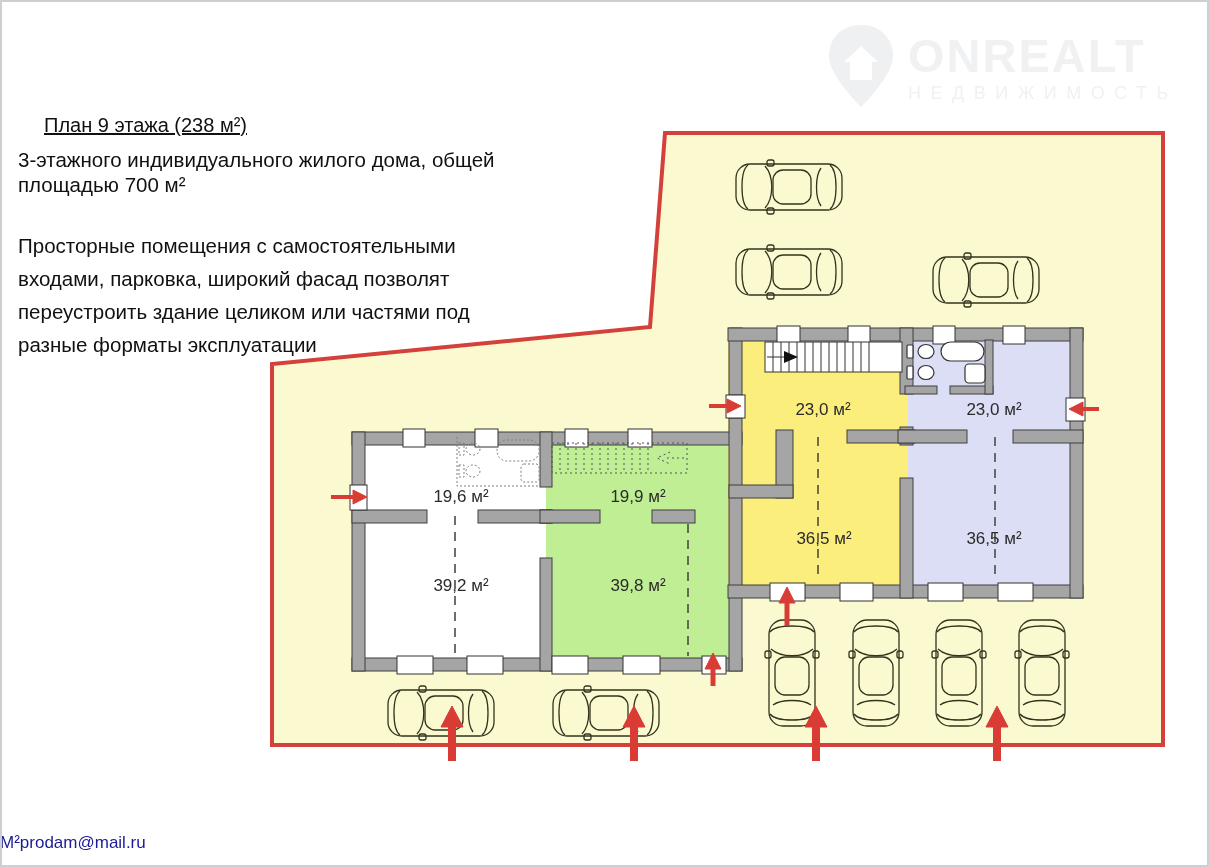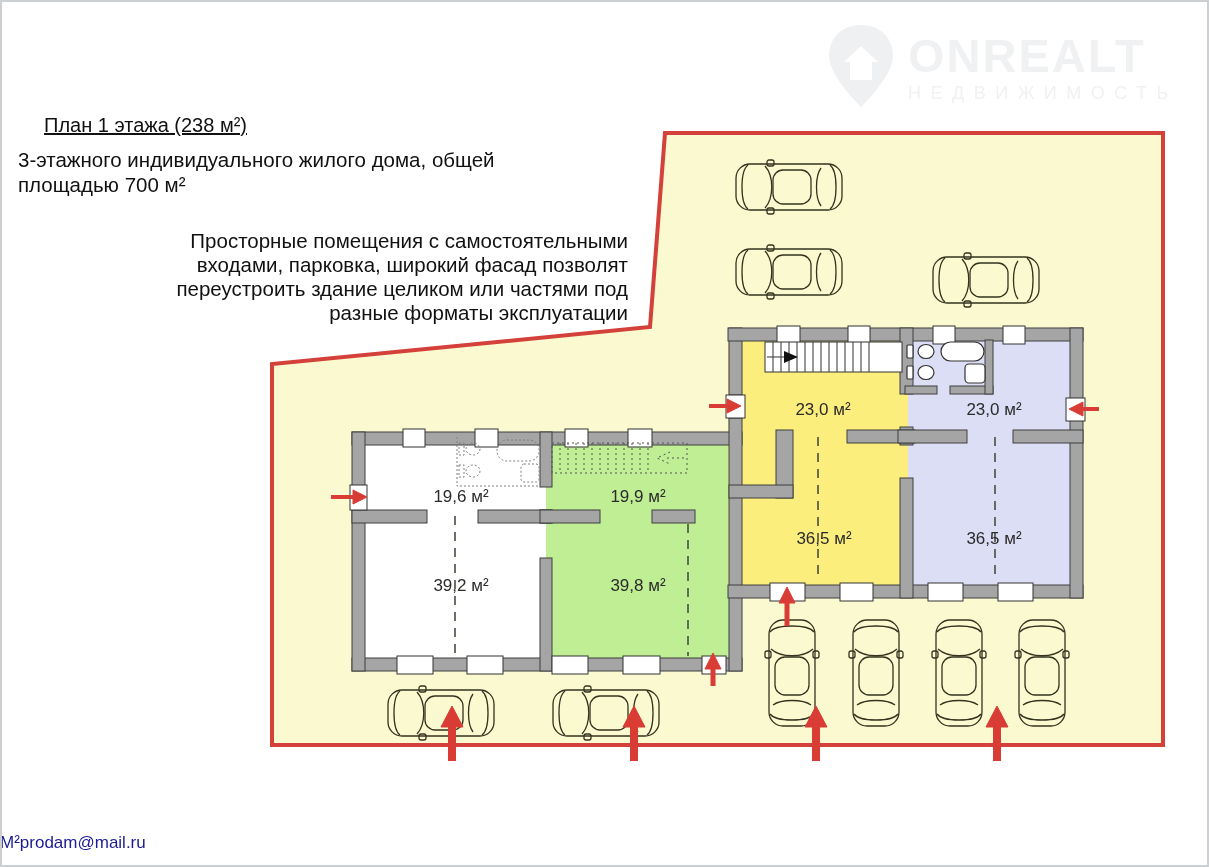--- a/index.html
+++ b/index.html
@@ -11,21 +11,21 @@
   
   .watermark{position:absolute;left:824px;top:22px;width:370px;height:92px;display:flex;align-items:center;z-index:1;}
   .wm-pin{flex:0 0 auto;margin-right:10px;}
   .wm-text{display:flex;flex-direction:column;}
   .wm-brand{font-size:47px;font-weight:bold;letter-spacing:2px;color:#f0f1f2;line-height:1;}
   .wm-tag{font-size:18px;letter-spacing:9.5px;color:#f0f1f2;margin-top:4px;}
   
   .hdr{position:absolute;z-index:10;color:#111;}
   .page-title{left:44px;top:114px;font-size:20px;text-decoration:underline;}
   .page-sub{left:18px;top:147px;font-size:20.5px;line-height:25px;white-space:pre-line;width:620px;}
-  .page-desc{left:8px;top:229px;font-size:20.5px;line-height:24px;white-space:pre-line;width:620px;text-align:right;}
+  .page-desc{left:18px;top:229px;font-size:20.5px;line-height:33px;white-space:pre-line;width:620px;}
   
   .email{position:absolute;left:0;top:833px;width:100%;text-align:left;
          font-size:17px;color:#1b1b96;z-index:10;}
   
   svg.plan{position:absolute;left:0;top:0;z-index:5;}
   .walls rect{stroke:#3f3f3f;stroke-width:1;}
   .openings rect{fill:#ffffff;stroke:#333;stroke-width:1;}
   .stairs-solid rect{fill:#ffffff;stroke:#333;stroke-width:1;}
   .stairs-solid line{stroke:#333;stroke-width:1;}
   .stairs-dotted *{stroke:#555;stroke-width:1;fill:none;stroke-dasharray:2,3;}
@@ -49,21 +49,21 @@
       <path d="M37,3 C18,3 5,16 5,34 C5,54 37,85 37,85 C37,85 69,54 69,34 C69,16 56,3 37,3 Z" fill="#eff0f1"></path>
       <path d="M20,40 L37,24 L54,40 L48,40 L48,58 L26,58 L26,40 Z M33,58 L33,47 L41,47 L41,58 Z" fill="#ffffff"></path>
     </svg>
   </span>
   <span class="wm-text">
     <span class="wm-brand">ONREALT</span>
     <span class="wm-tag">НЕДВИЖИМОСТЬ</span>
   </span>
 </div>
 
-<div class="hdr page-title">План 1 этажа (238 м²)</div>
+<div class="hdr page-title">План 9 этажа (238 м²)</div>
 <div class="hdr page-sub">3-этажного индивидуального жилого дома, общей
 площадью 700 м²</div>
 <div class="hdr page-desc">Просторные помещения с самостоятельными
 входами, парковка, широкий фасад позволят
 переустроить здание целиком или частями под
 разные форматы эксплуатации</div>
 
 <svg class="plan" width="1209" height="867" viewBox="0 0 1209 867">
 
   <polygon points="665,133 1163,133 1163,745 272,745 272,364 650,327" stroke-width="4" stroke-linejoin="miter" fill="#fbf9d0" stroke="#d4403a"></polygon>

